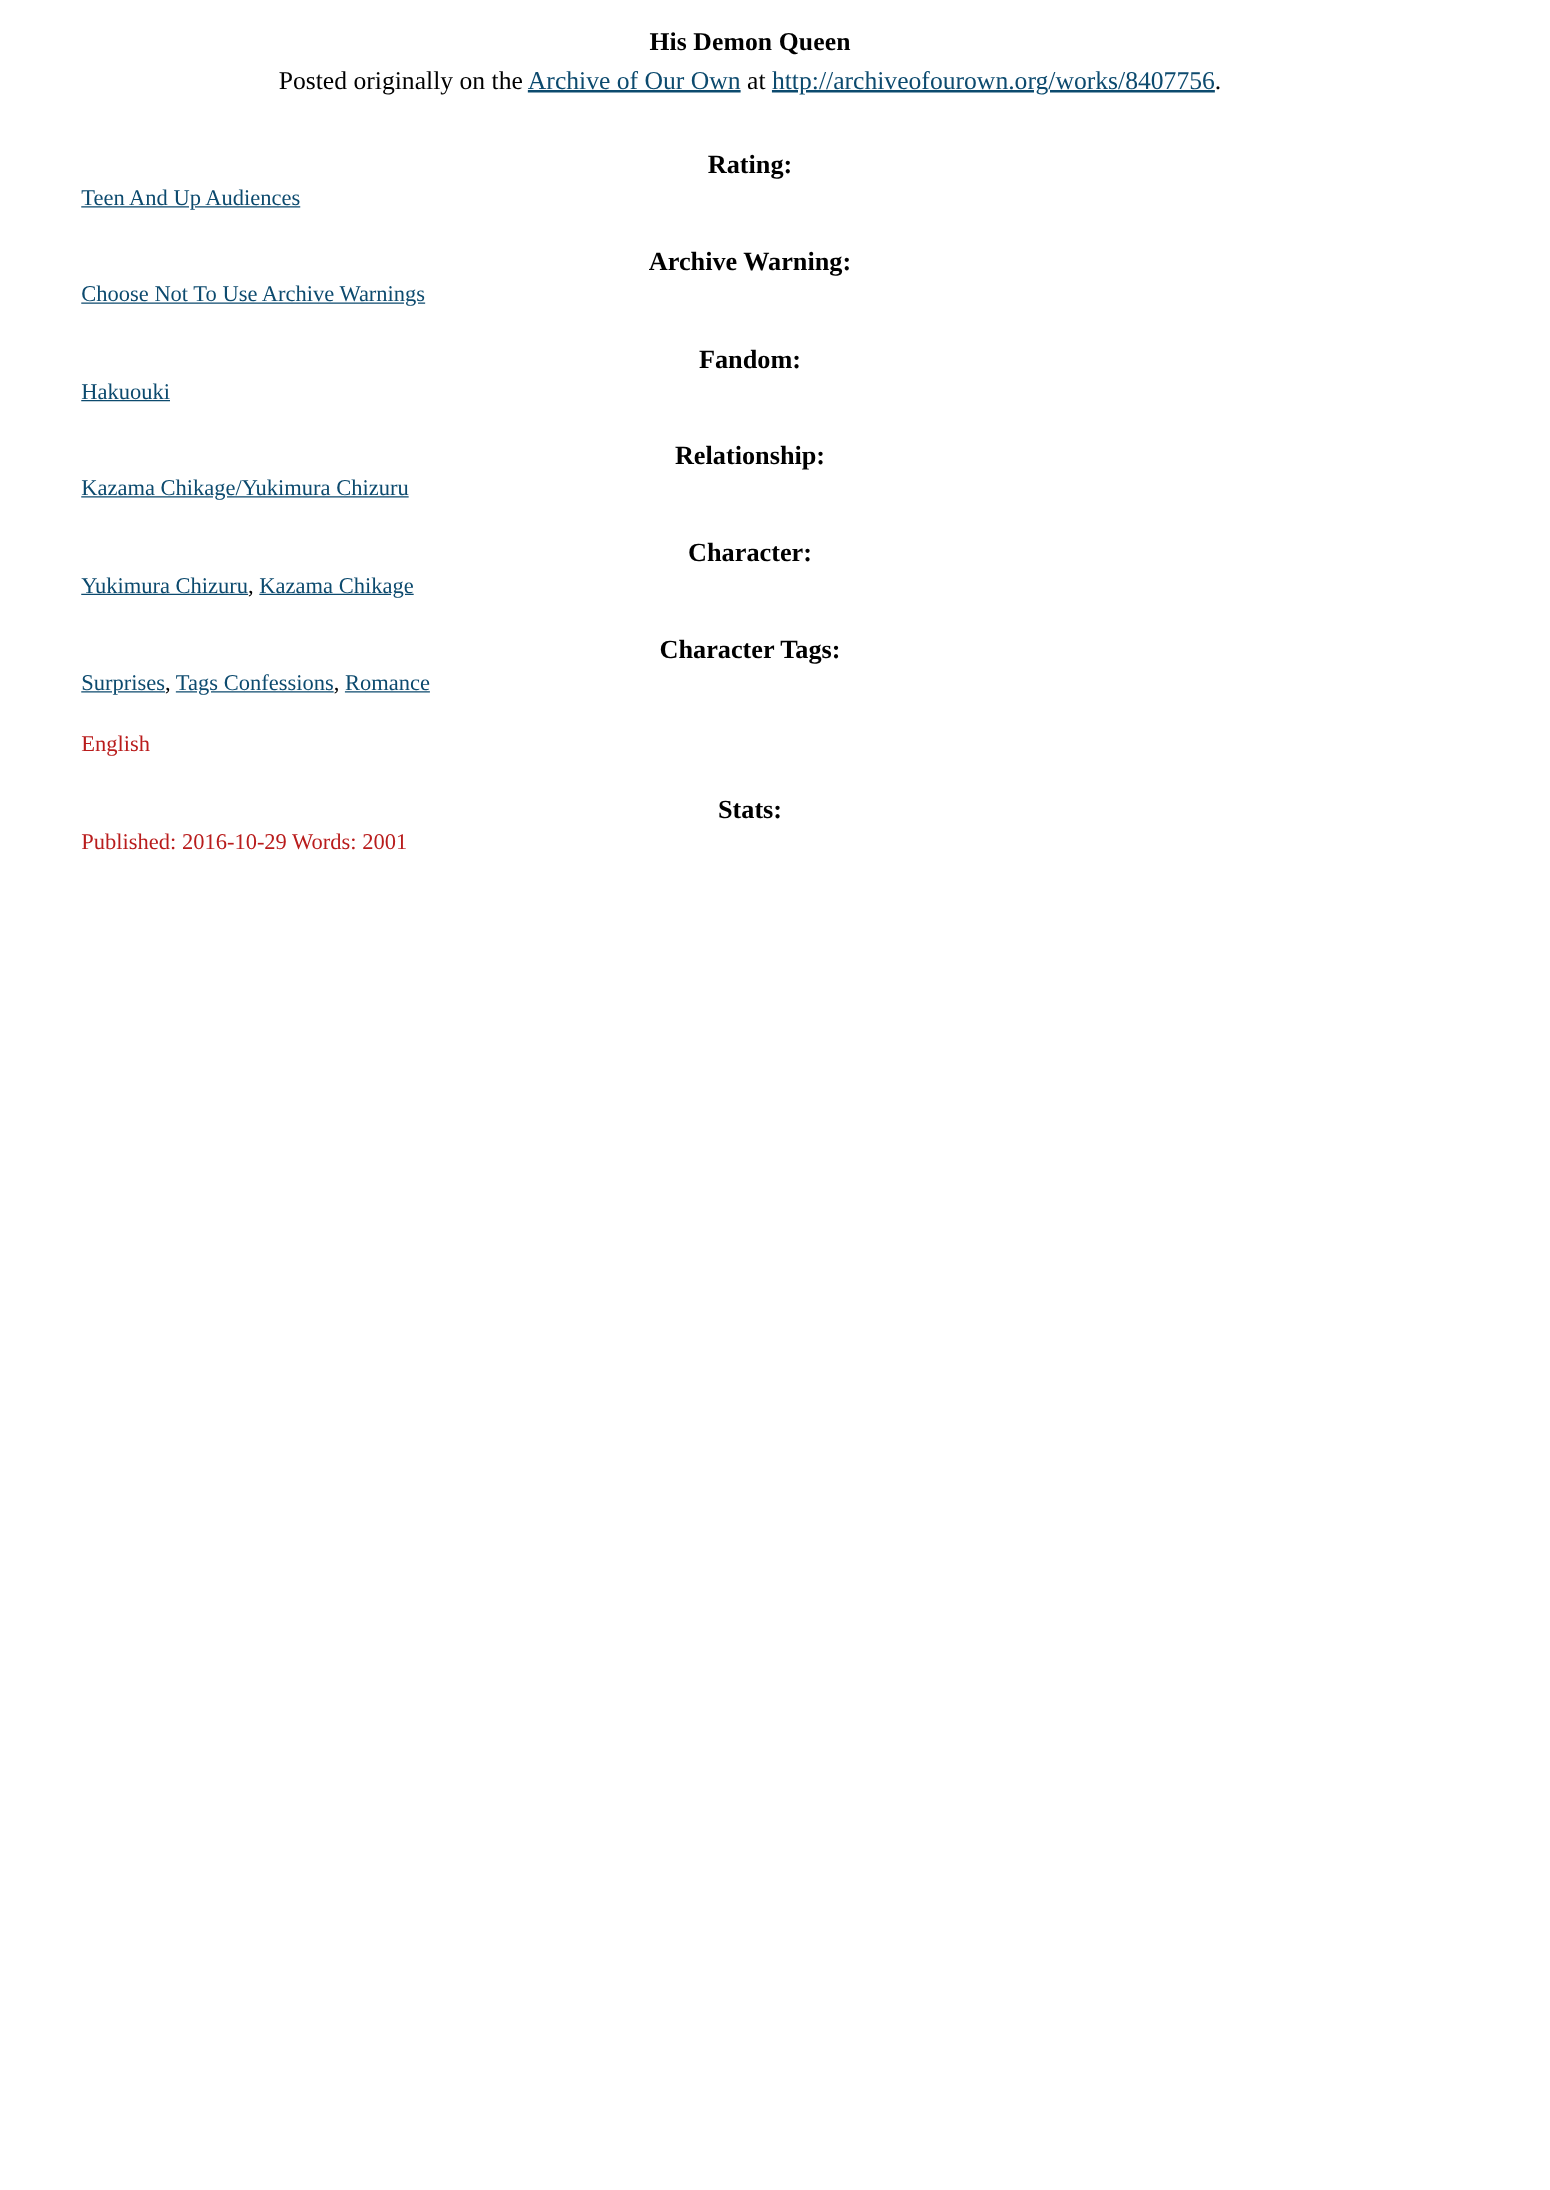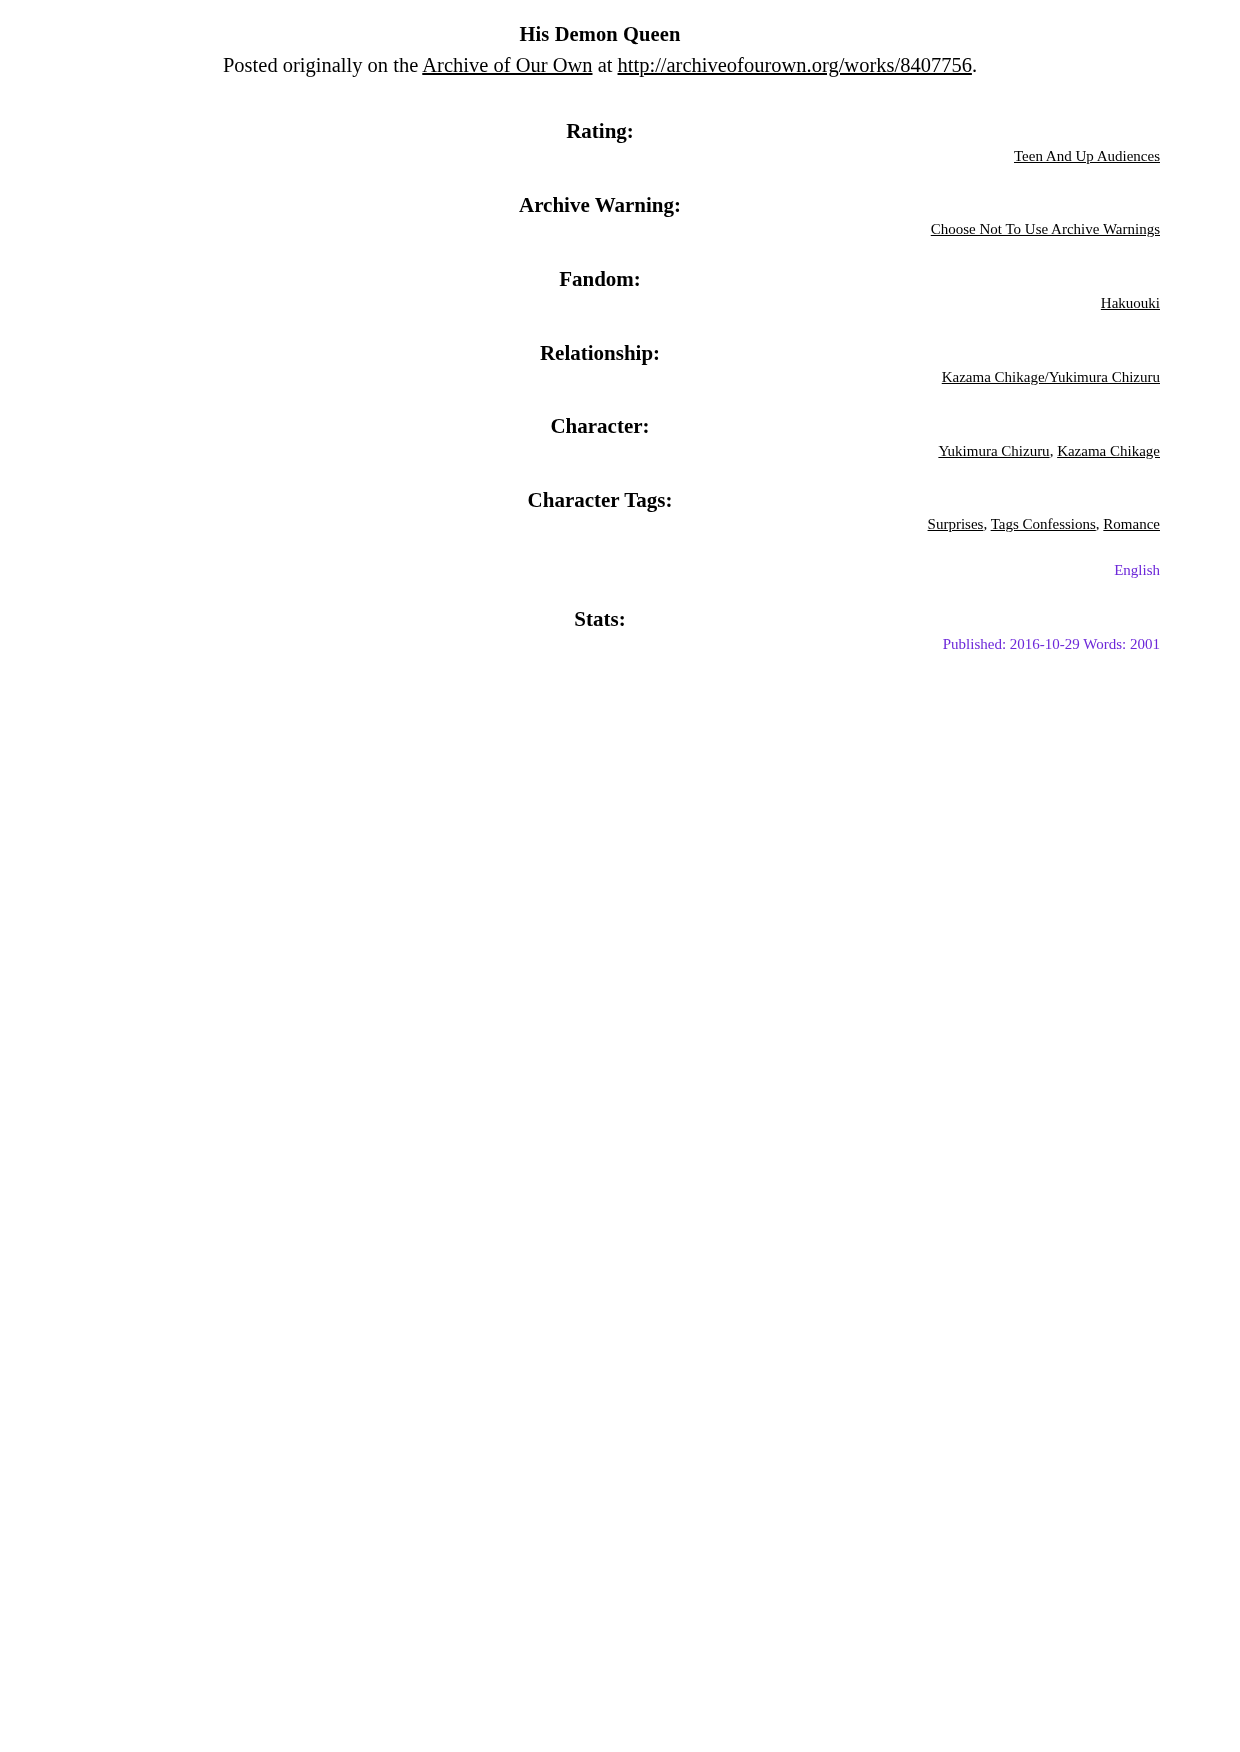--- a/index.html
+++ b/index.html
@@ -29,49 +29,48 @@
     margin: 0;
     letter-spacing: 0.1px;
   }
   .doc-subtitle {
     text-align: center;
     font-size: 20.5px;
     line-height: 1.3;
     margin: 4px 0 0 0;
   }
   a, .link {
-    color: #000000;
+    color: #0c4a6e;
     text-decoration: underline;
     text-underline-offset: 1px;
   }
   .meta {
     margin-top: 40px;
   }
   .meta-block {
     margin-bottom: 26px;
   }
   .meta-label {
     font-weight: bold;
     font-size: 21px;
     line-height: 1.25;
     margin: 0 0 2px 0;
     text-align: center;
   }
   .meta-values {
-    font-size: 15px;
+    font-size: 18px;
     line-height: 1.3;
     margin: 0;
     padding-left: 25px;
-    text-align: right;
   }
   .meta-values .sep {
     color: #000;
   }
   .plain {
-    color: #6d28d9;
+    color: #b91c1c;
     text-decoration: none;
   }
 </style>
 </head>
 <body>
 
 <div class="page">
 
   <h1 class="doc-title">His Demon Queen</h1>
 

